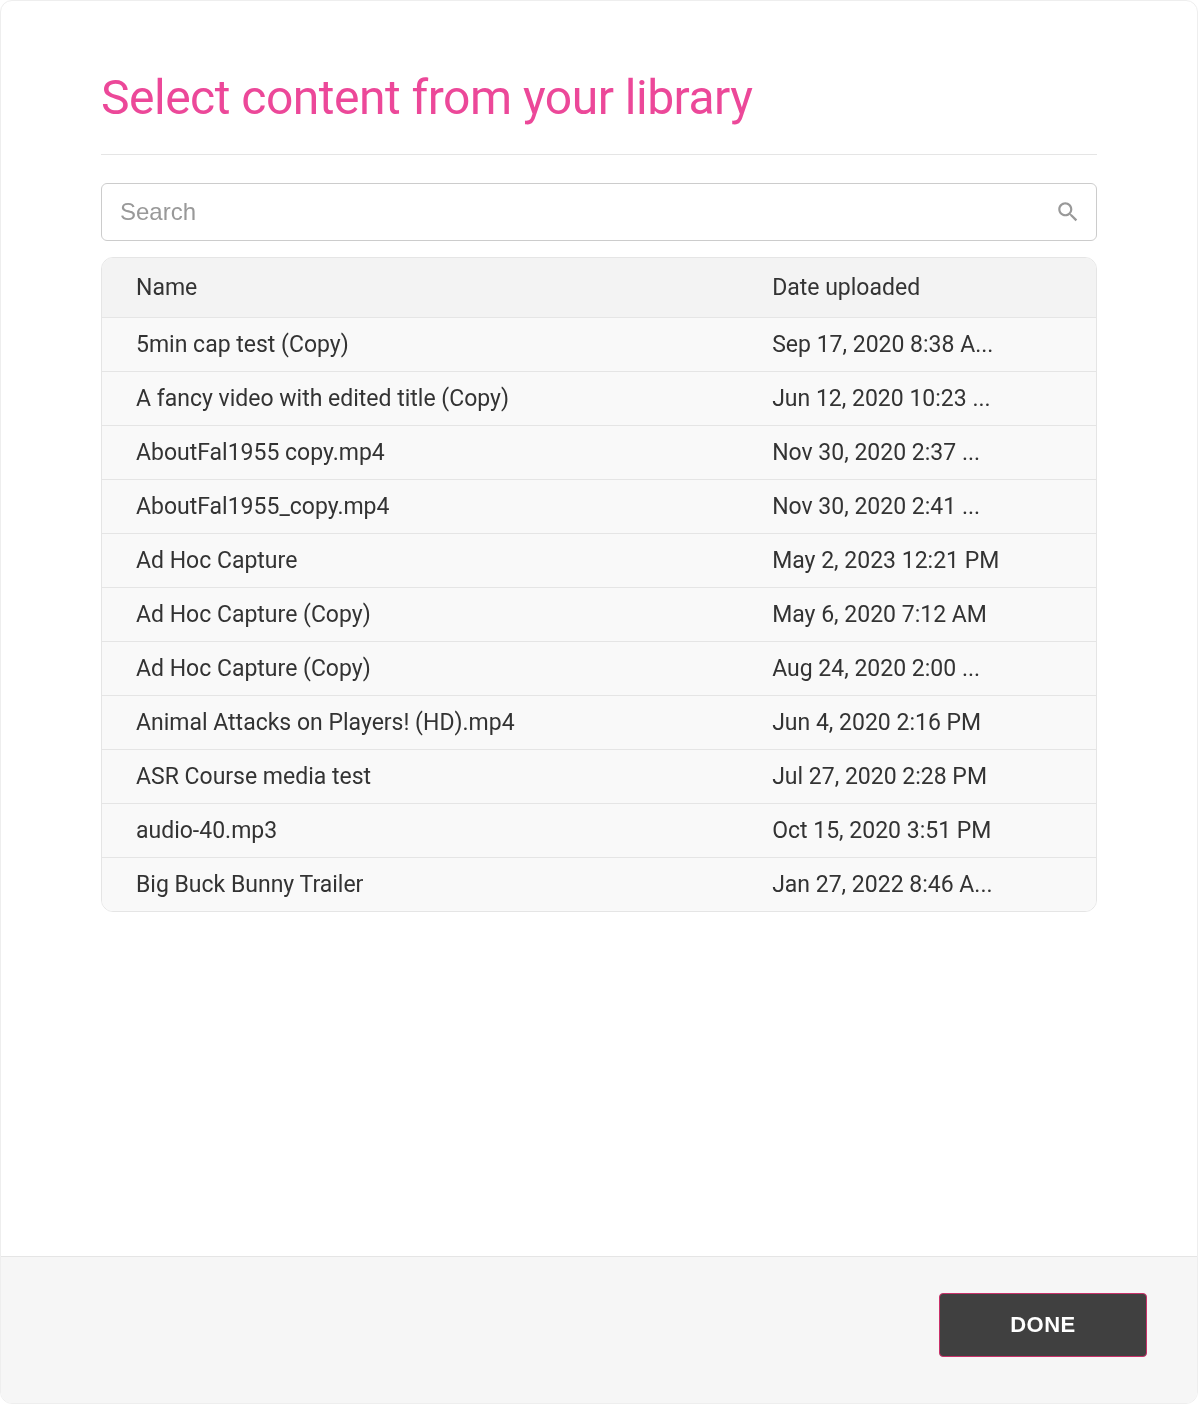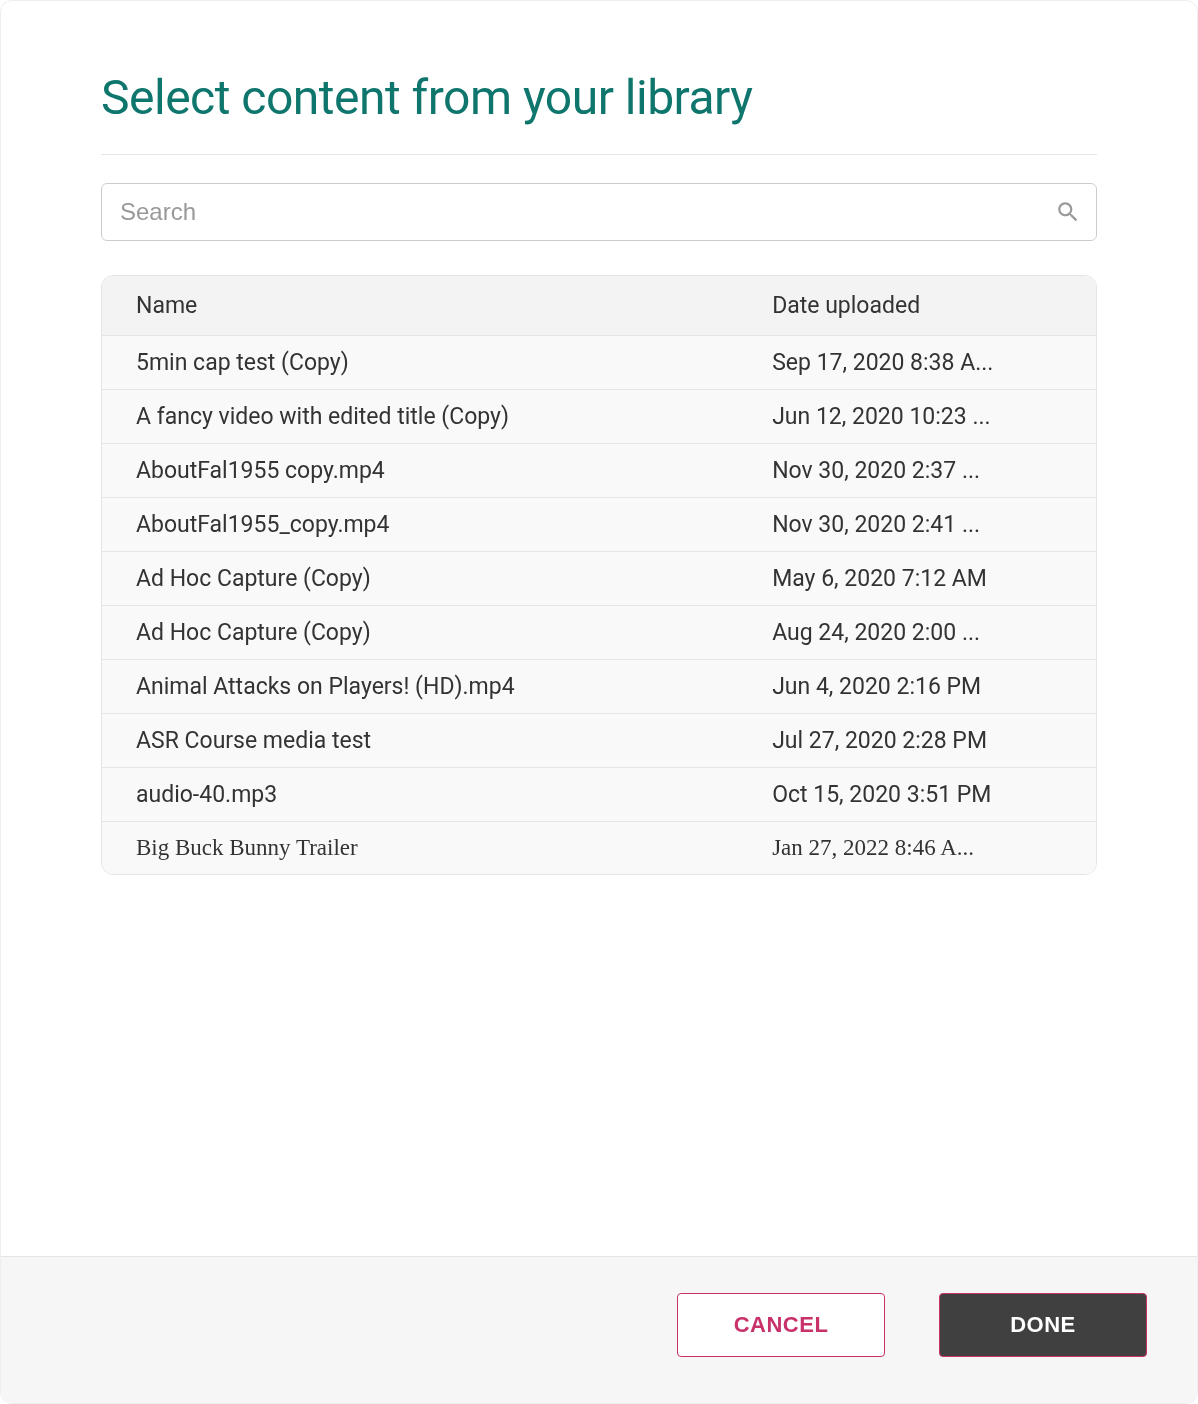--- a/index.html
+++ b/index.html
@@ -24,32 +24,32 @@
       border: 1px solid #eee;
     }
     .modal-body {
       padding: 68px 100px 40px 100px;
       flex: 1;
       overflow: hidden;
     }
     .modal-title {
       font-size: 48px;
       font-weight: 400;
-      color: #0f766e;
+      color: #ec4899;
       letter-spacing: -0.5px;
       margin-bottom: 28px;
     }
     .divider {
       border: none;
       border-top: 1px solid #e5e5e5;
       margin-bottom: 28px;
     }
     .search-wrapper {
       position: relative;
-      margin-bottom: 34px;
+      margin-bottom: 16px;
     }
     .search-input {
       width: 100%;
       padding: 14px 54px 14px 18px;
       font-size: 24px;
       border: 1px solid #ccc;
       border-radius: 6px;
       color: #333;
       outline: none;
       background: #fff;
@@ -83,21 +83,20 @@
       font-weight: 400;
       color: #333;
       border-bottom: 1px solid #e5e5e5;
     }
     tbody tr {
       border-bottom: 1px solid #e5e5e5;
       background: #f9f9f9;
     }
     tbody tr:last-child {
       border-bottom: none;
-      font-family: Liberation Serif, serif;
     }
     tbody td {
       padding: 13px 34px;
       font-size: 23px;
       color: #333;
       white-space: nowrap;
       overflow: hidden;
       text-overflow: ellipsis;
     }
     .col-name {
@@ -170,20 +169,24 @@
             </tr>
             <tr>
               <td class="col-name">AboutFal1955 copy.mp4</td>
               <td class="col-date">Nov 30, 2020 2:37 ...</td>
             </tr>
             <tr>
               <td class="col-name">AboutFal1955_copy.mp4</td>
               <td class="col-date">Nov 30, 2020 2:41 ...</td>
             </tr>
             <tr>
+              <td class="col-name">Ad Hoc Capture</td>
+              <td class="col-date">May 2, 2023 12:21 PM</td>
+            </tr>
+            <tr>
               <td class="col-name">Ad Hoc Capture (Copy)</td>
               <td class="col-date">May 6, 2020 7:12 AM</td>
             </tr>
             <tr>
               <td class="col-name">Ad Hoc Capture (Copy)</td>
               <td class="col-date">Aug 24, 2020 2:00 ...</td>
             </tr>
             <tr>
               <td class="col-name">Animal Attacks on Players! (HD).mp4</td>
               <td class="col-date">Jun 4, 2020 2:16 PM</td>
@@ -199,16 +202,15 @@
             <tr>
               <td class="col-name">Big Buck Bunny Trailer</td>
               <td class="col-date">Jan 27, 2022 8:46 A...</td>
             </tr>
           </tbody>
       </table>
     </div>
   </div>
 
   <div class="modal-footer">
-    <button class="btn btn-cancel">CANCEL</button>
     <button class="btn btn-done">DONE</button>
   </div>
 </div>
 
 </body></html>

